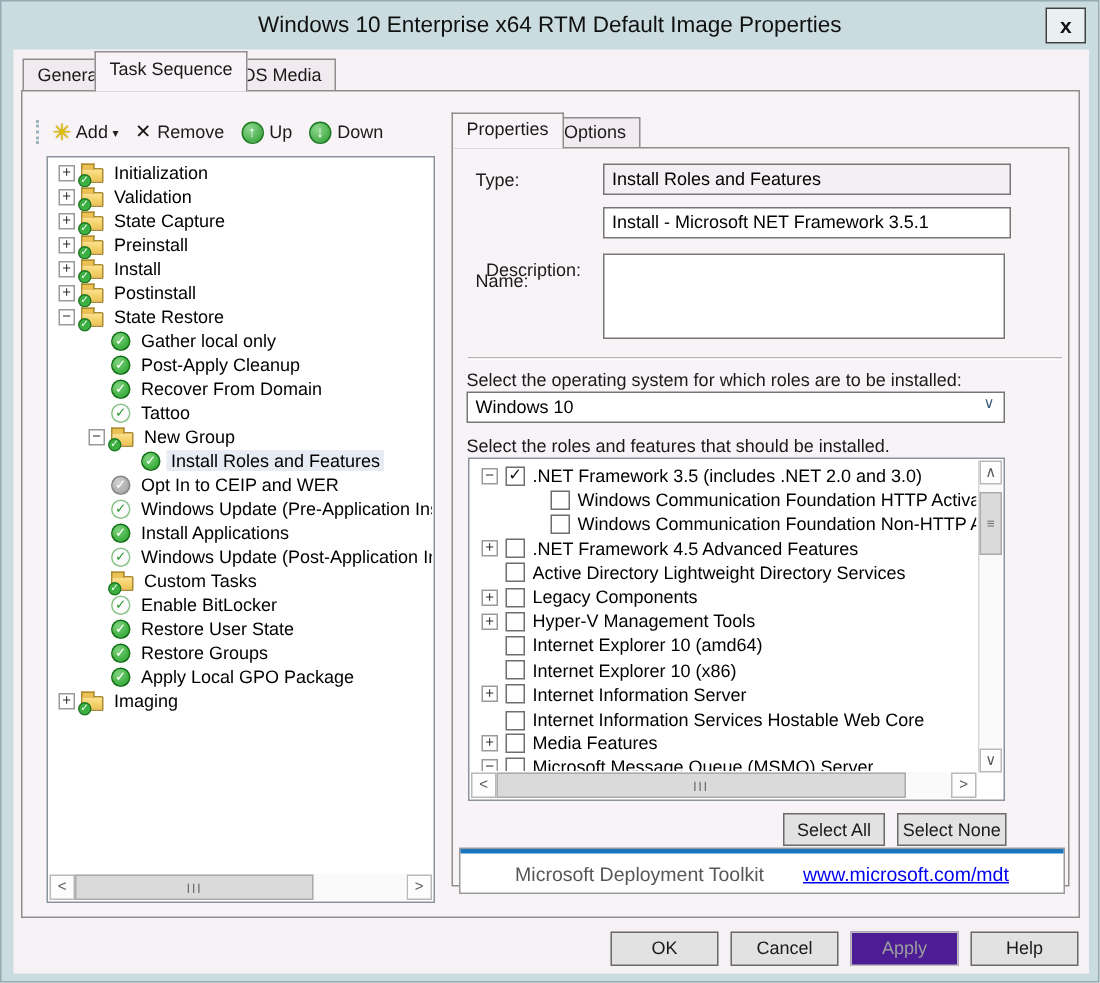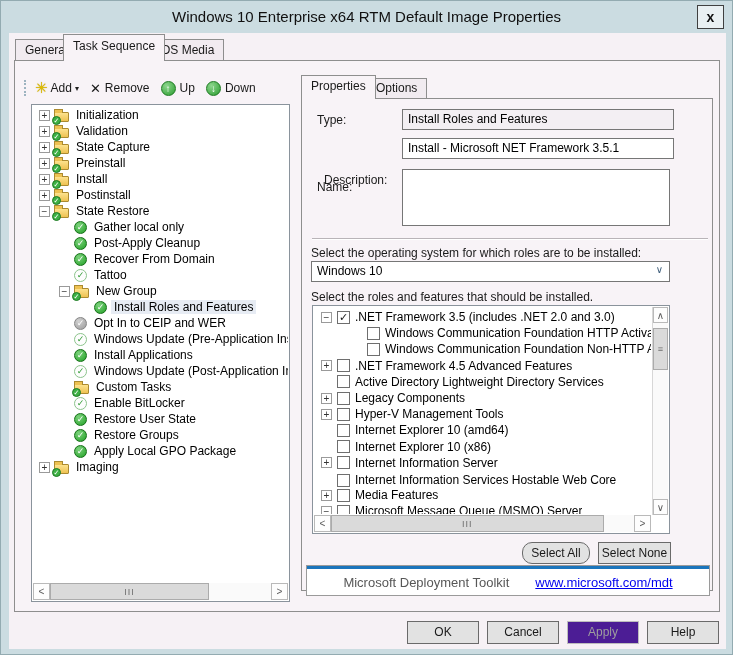--- a/index.html
+++ b/index.html
@@ -377,21 +377,21 @@
       </div>
       <div class="hscroll" style="right:18px;">
         <div class="sb-btn h">&lt;</div>
         <div class="sb-track">
           <div class="sb-thumb h" style="left:0; width:90%;">III</div>
         </div>
         <div class="sb-btn h">&gt;</div>
       </div>
     </div>
 
-    <div class="btn" style="left:220px; top:443px; width:68px; height:22px; line-height:20px;border-radius:10px;">Select All</div>
+    <div class="btn" style="left:220px; top:443px; width:68px; height:22px; line-height:20px;">Select All</div>
     <div class="btn" style="left:296px; top:443px; width:73px; height:22px; line-height:20px;">Select None</div>
 
     <div class="mdt-footer">
       <div class="mdt-blue"></div>
       <div class="mdt-content">
         <span>Microsoft Deployment Toolkit</span><span class="mdt-link">www.microsoft.com/mdt</span>
       </div>
     </div>
   </div>
 

